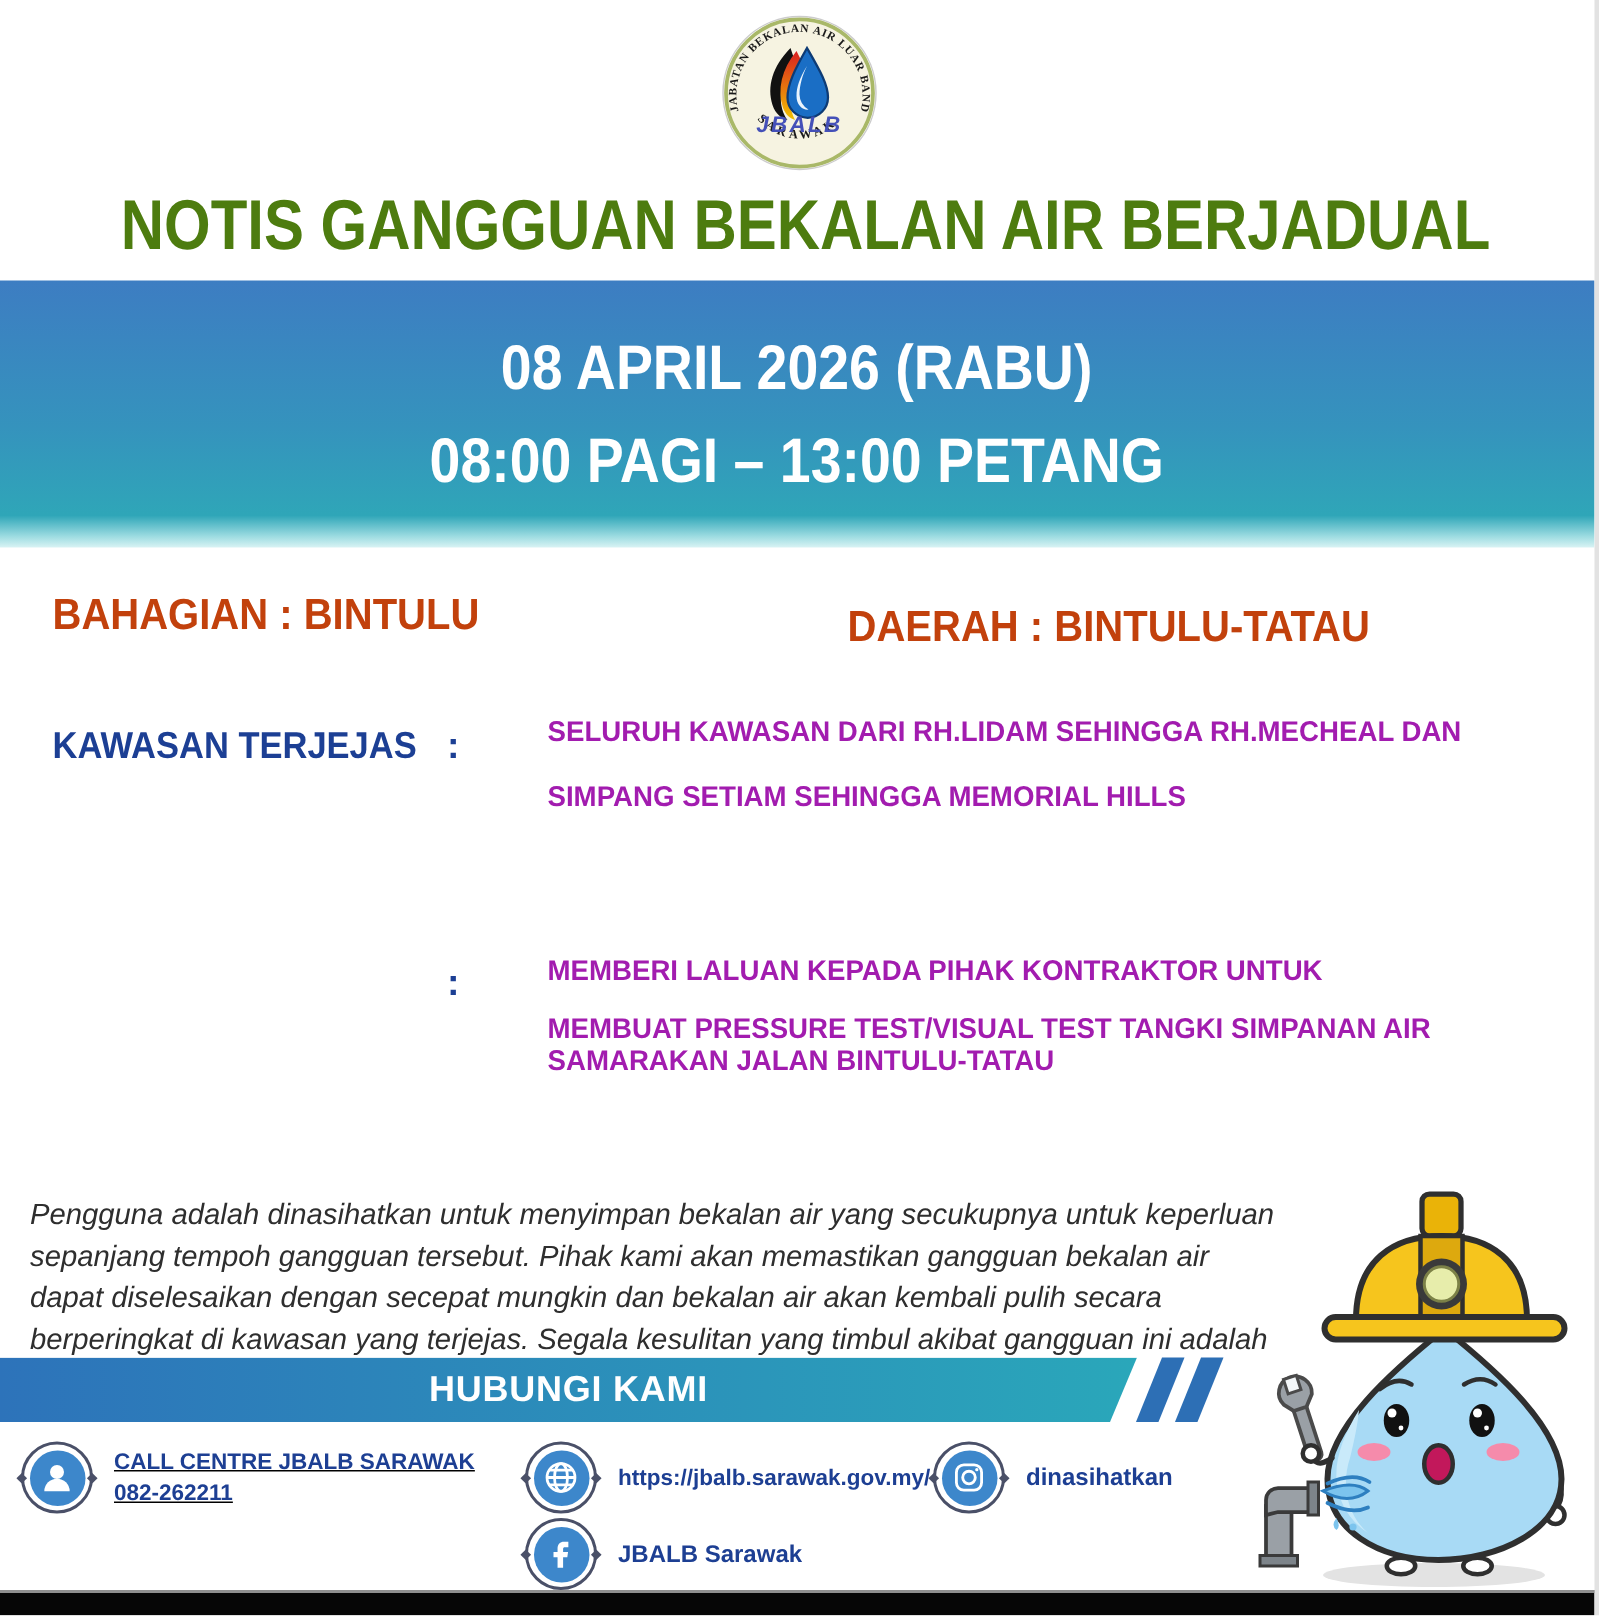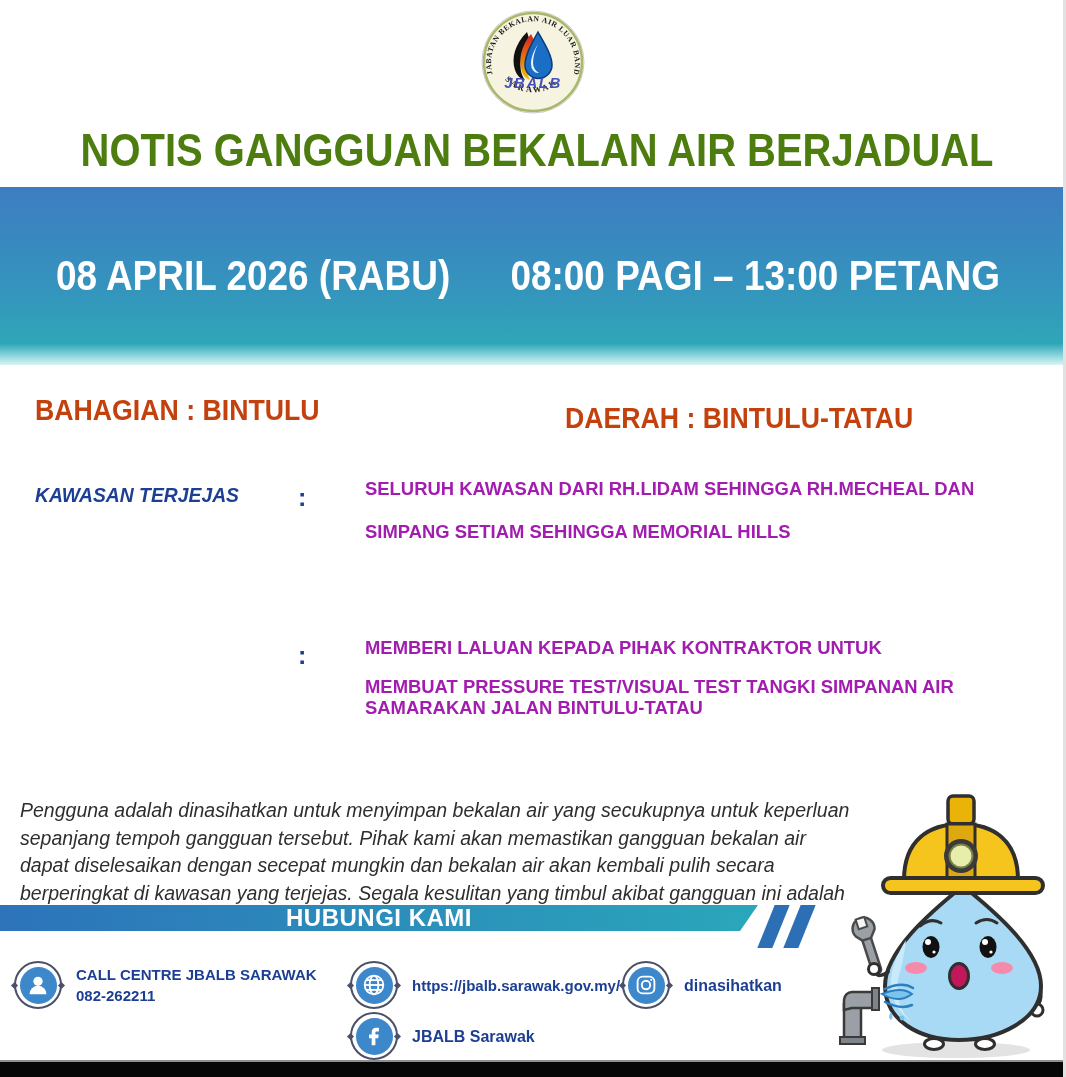--- a/index.html
+++ b/index.html
@@ -9,57 +9,57 @@
   .logo-wrap{position:absolute;left:481px;top:10px;width:104px;height:104px;}
   .page-title{position:absolute;left:0;right:0;top:125px;text-align:center;
               color:#4d7c0f;font-weight:bold;font-size:47px;line-height:1.05;white-space:nowrap;}
   .cx{display:inline-block;transform-origin:center;}
   .cx85{transform:scaleX(.85);}
   .cxL92{transform:scaleX(.92);transform-origin:left;}
   .cxL97{transform:scaleX(.97);transform-origin:left;}
   
   .sched{position:absolute;left:0;right:0;top:187px;height:178px;
          background:linear-gradient(180deg,#3d7dc2 0%,#3593bd 55%,#2fa6b8 88%,#9fdde2 96%,#d9f3f4 100%);
-         display:flex;flex-direction:row;align-items:center;justify-content:center;
+         display:flex;flex-direction:column;align-items:center;justify-content:center;
          color:#ffffff;font-weight:bold;font-size:42px;line-height:62px;}
   
   .region{position:absolute;color:#c2410c;font-weight:bold;font-size:29px;white-space:nowrap;text-align:center;}
   .bahagian{left:35px;top:394px;}
   .daerah{left:565px;top:402px;}
   
-  .dlabel{position:absolute;left:35px;color:#1c3f94;font-weight:bold;font-size:21px;white-space:nowrap;font-style:italic;}
+  .dlabel{position:absolute;left:35px;color:#1c3f94;font-weight:bold;font-size:25px;white-space:nowrap;}
   .dcolon{position:absolute;left:298px;color:#1c3f94;font-weight:bold;font-size:25px;}
   .dvalue{position:absolute;left:365px;color:#a21caf;font-weight:bold;font-size:19px;white-space:nowrap;}
   .kw-label{top:483px;} .kw-colon{top:483px;}
   .kw-l1{top:478px;} .kw-l2{top:521px;}
   .hu-label{top:641px;} .hu-colon{top:641px;}
   .hu-l1{top:637px;} .hu-l2{top:676px;} .hu-l3{top:697px;}
   
   .advisory{position:absolute;left:20px;top:797px;width:835px;color:#2e2e2e;
             font-style:italic;font-size:19.5px;line-height:27.5px;font-weight:500;}
   
-  .contact-banner{position:absolute;left:0;top:905px;width:758px;height:26px;
+  .contact-banner{position:absolute;left:0;top:905px;width:758px;height:43px;
                   background:linear-gradient(90deg,#2d73ba 0%,#2aa7ba 100%);
                   clip-path:polygon(0 0,758px 0,740px 100%,0 100%);
                   display:flex;align-items:center;justify-content:center;
                   color:#fff;font-weight:bold;font-size:24px;letter-spacing:.5px;}
   .stripe{position:absolute;top:905px;height:43px;width:15px;background:#2d6fb5;transform:skewX(-22deg);}
   .stripe1{left:766px;} .stripe2{left:792px;}
   
   .contact-item{position:absolute;display:flex;align-items:center;gap:14px;}
   .circle-icon{width:48px;height:48px;border-radius:50%;border:2px solid #4a5068;background:#fff;
                box-sizing:border-box;display:flex;align-items:center;justify-content:center;flex:0 0 auto;position:relative;}
   .circle-icon .inner{width:37px;height:37px;border-radius:50%;background:#3d87cb;
                       display:flex;align-items:center;justify-content:center;}
   .circle-icon::before,.circle-icon::after{content:"";position:absolute;width:5px;height:5px;background:#4a5068;
                       transform:rotate(45deg);top:50%;margin-top:-2.5px;}
   .circle-icon::before{left:-4px;} .circle-icon::after{right:-4px;}
   .c-text{color:#1d3f93;font-weight:bold;font-size:15px;line-height:21px;white-space:nowrap;}
   .c-text.big{font-size:16px;}
-  .item-call{left:14px;top:961px;}
+  .item-call{left:14px;top:961px;text-decoration:underline;}
   .item-ref{left:64px;top:1038px;}
   .item-web{left:350px;top:961px;}
   .item-fb{left:350px;top:1012px;}
   .item-ig{left:622px;top:961px;}
   
   .mascot{position:absolute;left:828px;top:780px;width:232px;height:292px;}
   
   .bottom-bar{position:absolute;left:0;right:0;top:1060px;height:17px;background:#060606;border-top:2px solid #8f8f8f;box-sizing:border-box;}
 </style>
 </head>

